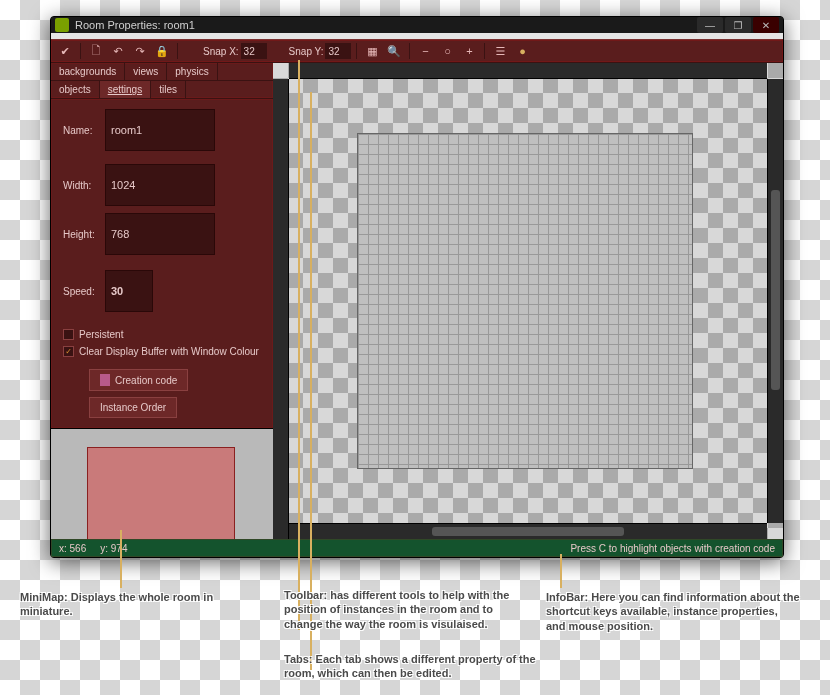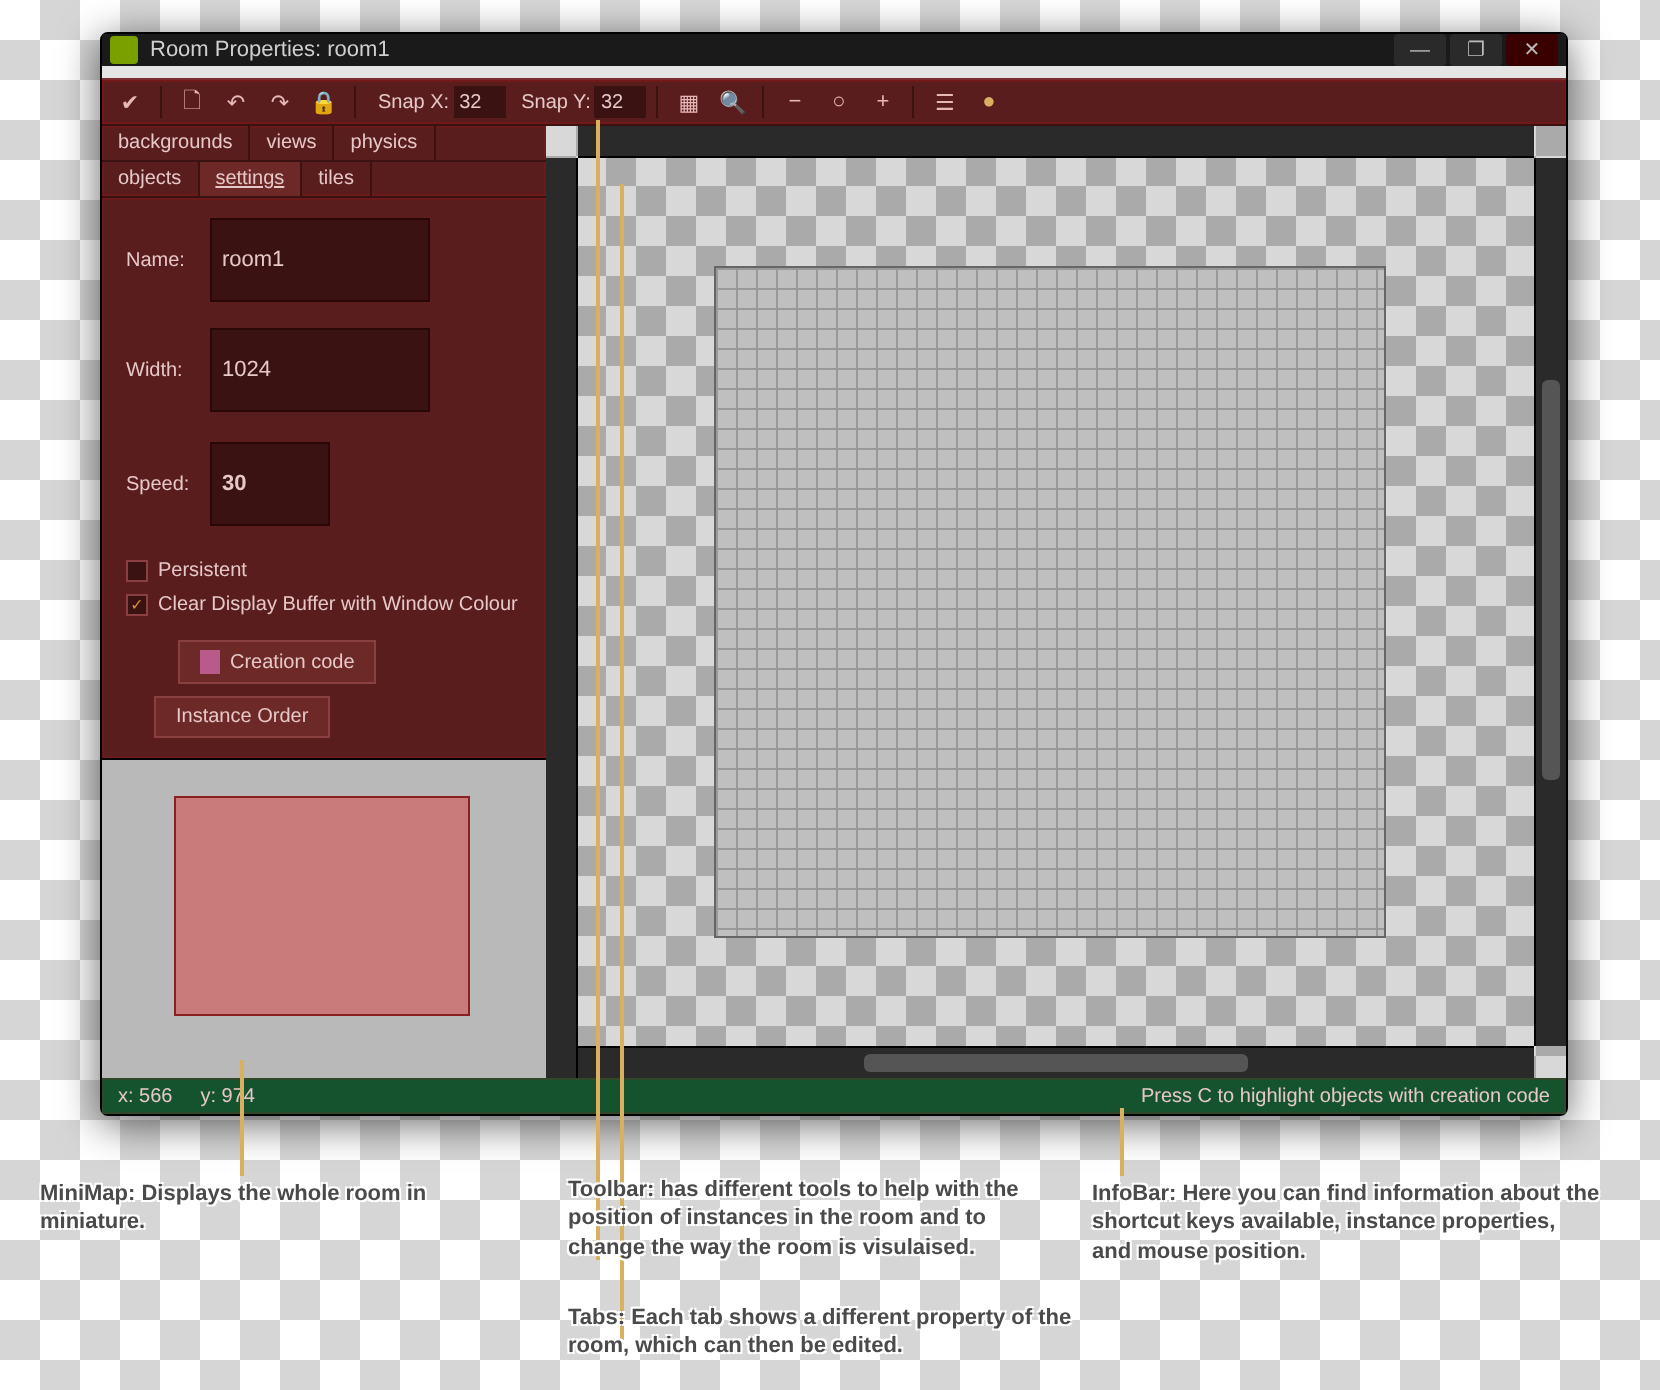--- a/index.html
+++ b/index.html
@@ -40,21 +40,21 @@
 .toolbar {
   height: 24px; background: #5a1d1d; border-top: 1px solid #7a3030; border-bottom: 1px solid #3a1212;
   display: flex; align-items: center; padding: 0 4px; gap: 2px;
   box-shadow: inset 0 0 0 1px rgba(255,0,0,.15);
 }
 .tbtn {
   width: 20px; height: 18px; display: flex; align-items: center; justify-content: center;
   color: #e6b8b8; font-size: 11px; border-radius: 2px; cursor: pointer;
 }
 .tsep { width: 1px; height: 16px; background: #3a1212; margin: 0 3px; }
-.tlbl { color: #e6c8c8; font-size: 10px; margin-left: 6px; }
+.tlbl { color: #e6c8c8; font-size: 10px; margin-left: 20px; }
 .tnum { width: 26px; height: 16px; background: #3a1212; color: #e6c8c8; font-size: 10px;
   border: none; padding: 0 3px; }
 
 .maincontent { flex: 1; display: flex; overflow: hidden; }
 .leftcol { width: 222px; display: flex; flex-direction: column; background: #14b8a6; }
 
 
 .tabs {
   background: #5a1d1d; font-size: 10px;
   display: flex; flex-wrap: wrap; border-bottom: 1px solid #3a1212;
@@ -70,21 +70,21 @@
 .formpanel {
   flex: 1; background: #5a1d1d; padding: 10px 10px 10px 12px;
   box-shadow: inset 0 0 0 1px rgba(255,0,0,.1);
 }
 .formrow { display: flex; align-items: center; margin-bottom: 7px; gap: 6px; }
 .flbl { color: #e6c8c8; font-size: 10px; width: 36px; }
 .finput {
   background: #3a1212; border: 1px solid #2a0808; color: #e6c8c8;
   font-size: 11px; padding: 14px 5px; width: 110px;
 }
-.finput.narrow { width: 60px; font-weight: bold; }
+.finput.narrow { width: 48px; font-weight: bold; }
 .chkrow { display: flex; align-items: center; gap: 5px; margin: 6px 0; }
 .chk { width: 11px; height: 11px; border: 1px solid #8a4040; background: #3a1212; display: flex; align-items: center; justify-content: center; font-size: 8px; color: #d89030; }
 .chklbl { color: #e6c8c8; font-size: 10px; }
 .fbtn {
   background: #6d2828; color: #e6c8c8; border: 1px solid #8a4040;
   font-size: 10px; padding: 4px 10px; cursor: pointer; display: inline-flex; align-items: center; gap: 5px;
   margin: 6px 0 0 26px;
 }
 .fbtn .ico { width: 10px; height: 12px; background: #b85a8a; }
 
@@ -200,39 +200,43 @@
       <div class="formpanel">
         <div class="formrow">
           <span class="flbl">Name:</span>
           <input class="finput" value="room1" style="">
         </div>
         <div style="height:6px"></div>
         <div class="formrow">
           <span class="flbl">Width:</span>
           <input class="finput" value="1024" style="">
         </div>
+        <div class="formrow">
+          <span class="flbl">Height:</span>
+          <input class="finput" value="768" style="">
+        </div>
         <div style="height:8px"></div>
         <div class="formrow">
           <span class="flbl">Speed:</span>
           <input class="finput narrow" value="30" style="">
         </div>
         <div style="height:4px"></div>
         <div class="chkrow">
           <div class="chk"></div>
           <span class="chklbl">Persistent</span>
         </div>
         <div class="chkrow">
           <div class="chk">✓</div>
           <span class="chklbl">Clear Display Buffer with Window Colour</span>
         </div>
         <button class="fbtn">
           <span class="ico"></span>
           <span>Creation code</span>
         </button><br>
-        <button class="fbtn" style="margin-left:14px">
+        <button class="fbtn" style="margin-left:26px">
           <span>Instance Order</span>
         </button>
       </div>
 
       <div class="minimap">
         <div class="roomrect"></div>
       </div>
     </div>
 
     <div class="canvasarea">

